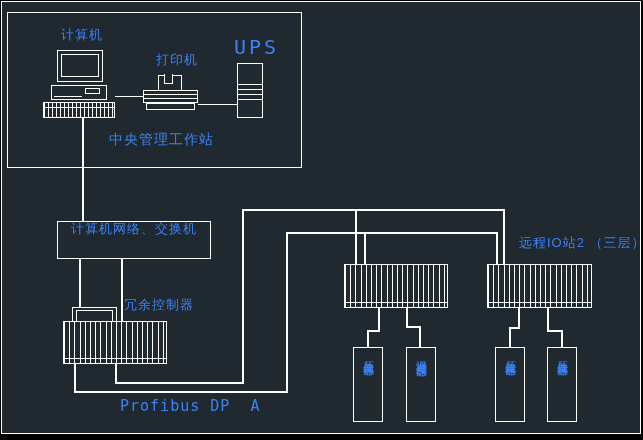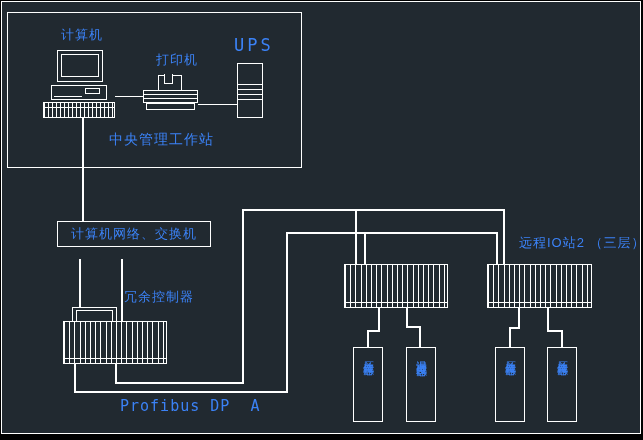--- a/index.html
+++ b/index.html
@@ -40,43 +40,43 @@
 
   <div class="lbl" style="left:156px;top:53px;font-size:13px;">打印机</div>
   <div class="box" style="left:158px;top:75px;width:24px;height:16px;"></div>
   <div style="position:absolute;left:164px;top:74px;width:9px;height:10px;background:var(--bg,#212930);
               border-left:1px solid #fff;border-right:1px solid #fff;border-bottom:1px solid #fff;box-sizing:border-box;"></div>
   <div class="box" style="left:143px;top:90px;width:55px;height:13px;"></div>
   <div class="ln" style="left:143px;top:94px;width:55px;height:1px;"></div>
   <div class="ln" style="left:143px;top:98px;width:55px;height:1px;"></div>
   <div class="box" style="left:146px;top:103px;width:49px;height:7px;"></div>
 
-  <div class="lbl cad" style="left:234px;top:36px;font-size:17px;letter-spacing:3px;">UPS</div>
+  <div class="lbl cad" style="left:234px;top:36px;font-size:20px;letter-spacing:3px;">UPS</div>
   <div class="box" style="left:237px;top:63px;width:26px;height:55px;"></div>
   <div class="ln" style="left:237px;top:84px;width:26px;height:1px;"></div>
   <div class="ln" style="left:237px;top:89px;width:26px;height:1px;"></div>
   <div class="ln" style="left:237px;top:94px;width:26px;height:1px;"></div>
   <div class="ln" style="left:237px;top:99px;width:26px;height:1px;"></div>
 
   <div class="lbl" style="left:109px;top:132px;font-size:14px;">中央管理工作站</div>
 
   <div class="ln" style="left:115px;top:96px;width:28px;height:1px;"></div>
   <div class="ln" style="left:198px;top:104px;width:39px;height:1px;"></div>
 
 
   <div class="ln" style="left:82px;top:118px;width:2px;height:103px;"></div>
 
-  <div class="box" style="left:57px;top:221px;width:154px;height:26px;display:flex;align-items:center;justify-content:center;">
+  <div class="box" style="left:57px;top:221px;width:154px;height:38px;display:flex;justify-content:center;">
     <span class="lbl" style="position:static;font-size:13px;">计算机网络、交换机</span>
   </div>
 
   <div class="ln" style="left:79px;top:259px;width:2px;height:49px;"></div>
   <div class="ln" style="left:121px;top:259px;width:2px;height:63px;"></div>
 
-  <div class="lbl" style="left:124px;top:290px;font-size:13px;">冗余控制器</div>
+  <div class="lbl" style="left:124px;top:298px;font-size:13px;">冗余控制器</div>
   <div class="box" style="left:72px;top:307px;width:45px;height:15px;"></div>
   <div class="box" style="left:76px;top:310px;width:37px;height:12px;"></div>
   <div class="rack" style="left:63px;top:321px;width:104px;height:43px;">
     <div class="strip"></div>
   </div>
 
   <div class="lbl cad" style="left:120px;top:398px;font-size:15px;">Profibus DP  A</div>
 
   <div class="ln" style="left:115px;top:364px;width:2px;height:20px;"></div>
   <div class="ln" style="left:115px;top:382px;width:129px;height:2px;"></div>

